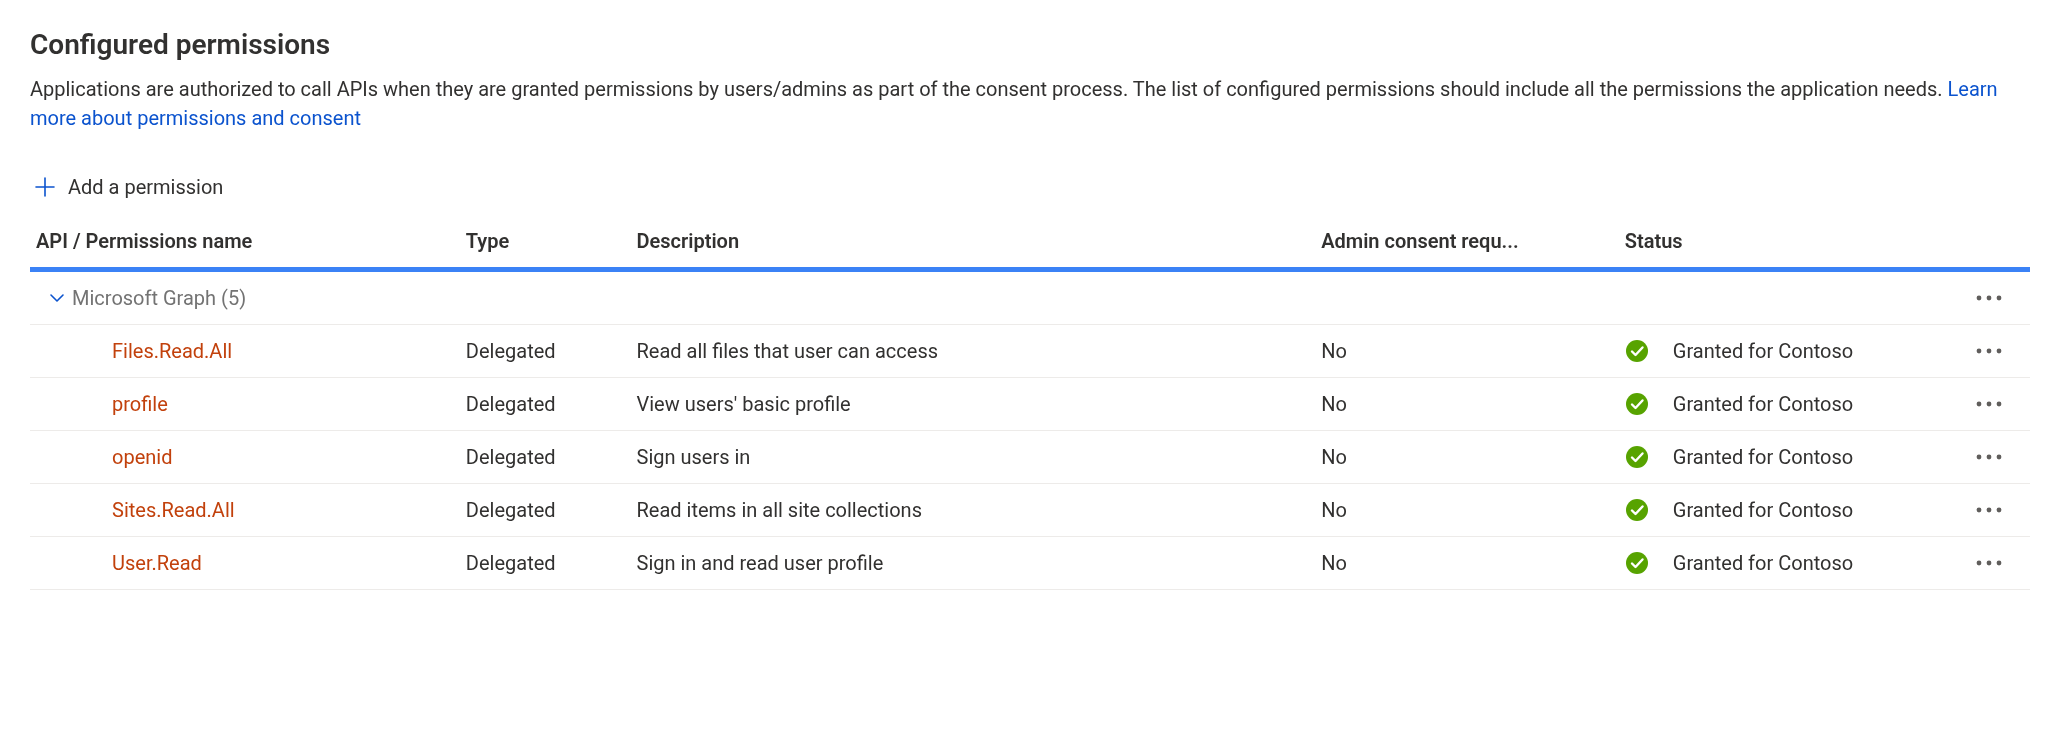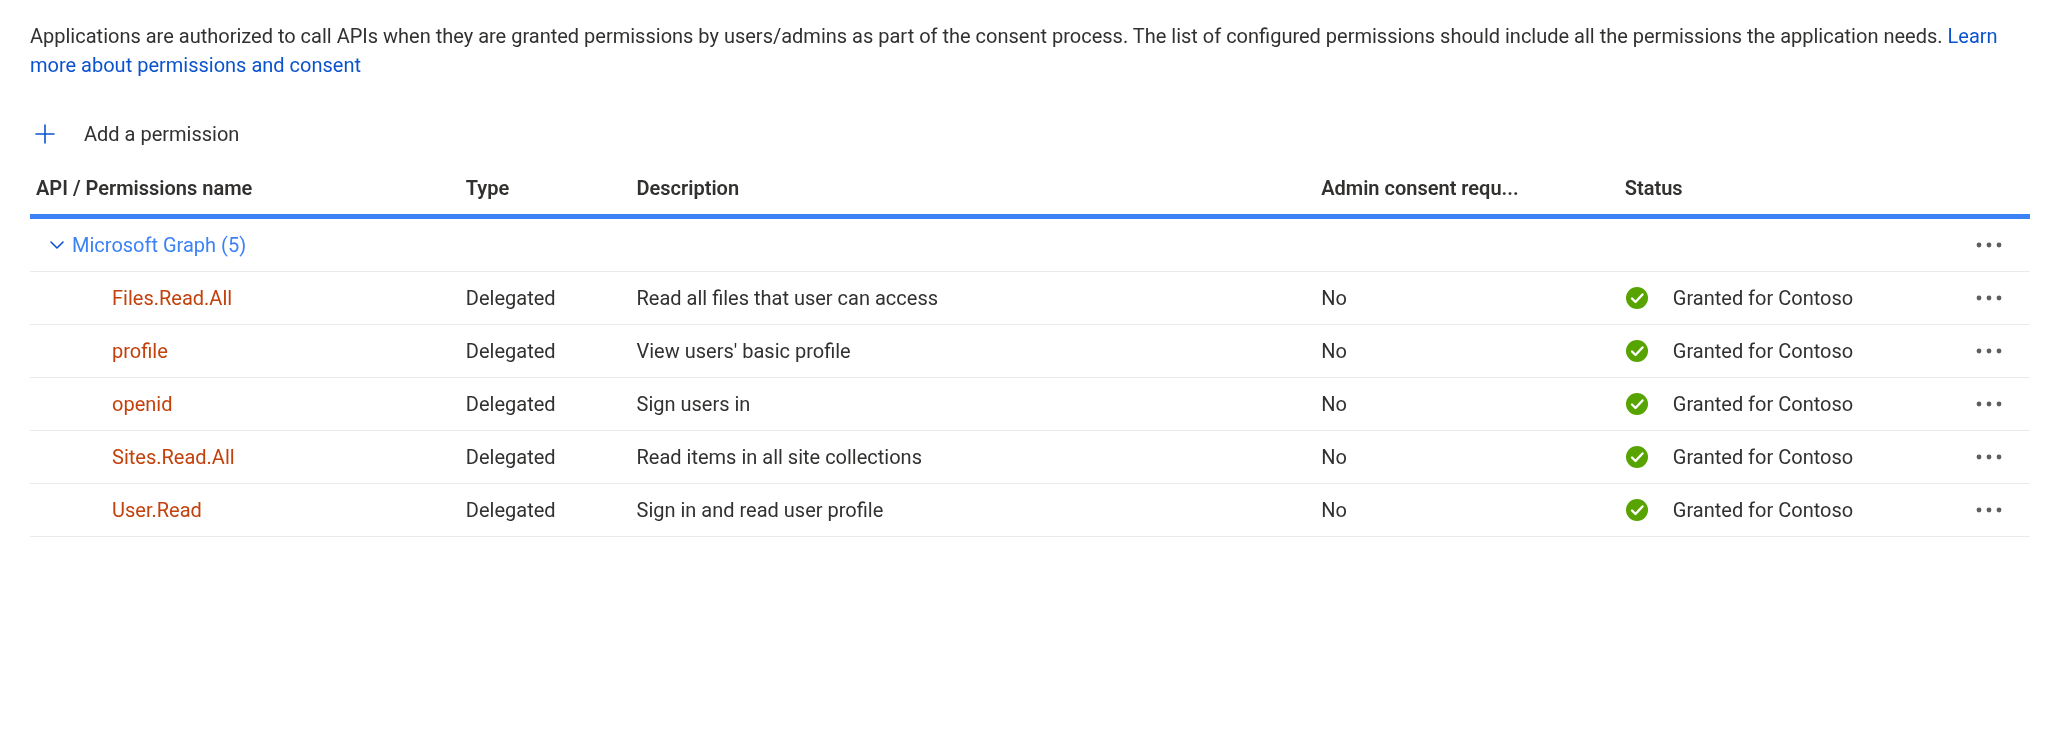--- a/index.html
+++ b/index.html
@@ -32,21 +32,21 @@
   }
   .toolbar {
     display: flex;
     align-items: center;
     gap: 28px;
     margin: 42px 0 18px 4px;
   }
   .toolbar-btn {
     display: flex;
     align-items: center;
-    gap: 28px;
+    gap: 12px;
     cursor: pointer;
     font-size: 20px;
   }
   .icon {
     display: inline-flex;
     align-items: center;
     justify-content: center;
   }
   .plus-icon svg, .check-icon svg, .chev-icon svg, .status-icon svg, .more-icon svg {
     display: block;
@@ -76,21 +76,21 @@
     vertical-align: middle;
   }
   .group-row td {
     padding-top: 14px;
     padding-bottom: 14px;
   }
   .group-cell {
     display: flex;
     align-items: center;
     gap: 6px;
-    color: #3b82f6;
+    color: #737373;
     cursor: pointer;
     padding-left: 10px;
   }
   .perm-name-cell {
     padding-left: 74px;
     color: #c2410c;
     cursor: pointer;
   }
   .status-cell {
     display: flex;
@@ -107,20 +107,21 @@
     color: #605e5c;
     display: flex;
     justify-content: center;
   }
 </style>
 </head>
 <body>
 
 <div class="page">
 
+  <div class="title">Configured permissions</div>
 
   <div class="intro">
     <span>Applications are authorized to call APIs when they are granted permissions by users/admins as part of the consent process. The list of configured permissions should include all the permissions the application needs. </span><span class="link">Learn more about permissions and consent</span>
   </div>
 
   <div class="toolbar">
     <div class="toolbar-btn">
       <span class="icon plus-icon">
         <svg width="22" height="22" viewBox="0 0 22 22">
             <path d="M11 2 V20 M2 11 H20" stroke="#0b53ce" stroke-width="1.6" fill="none" stroke-linecap="round"></path>

